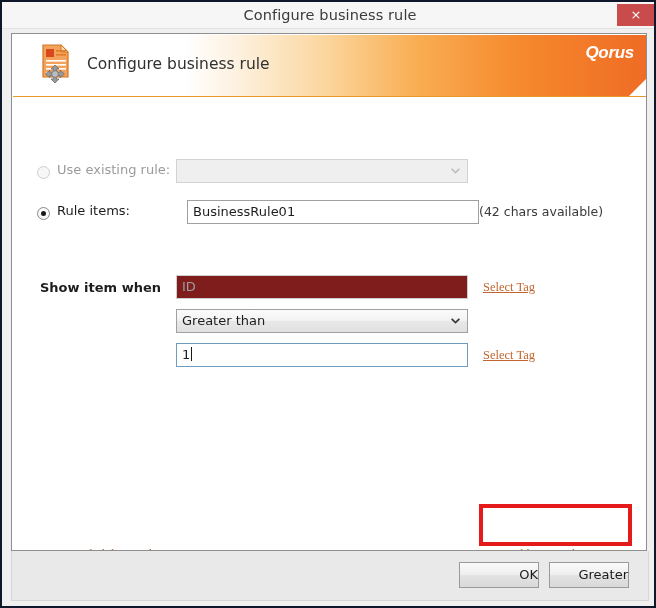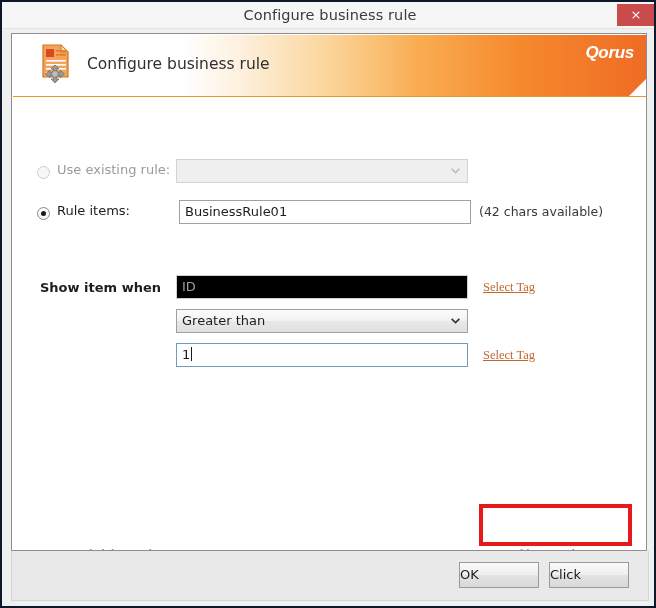--- a/index.html
+++ b/index.html
@@ -166,21 +166,21 @@
     font-family: "DejaVu Sans", sans-serif;
     line-height: 22px;
     padding: 0 5px;
     white-space: nowrap;
     overflow: hidden;
   }
   .tbox.focused {
     border: 1px solid #6f9dc0;
   }
   .tbox.readonly {
-    background: #000000;
+    background: #7f1d1d;
     border: 1px solid #cfcfcf;
     color: #9d9d9d;
   }
   .caret {
     display: inline-block;
     width: 1px;
     height: 14px;
     background: #1a1a1a;
     vertical-align: -2px;
     margin-left: 1px;
@@ -260,22 +260,23 @@
     top: 11px;
     width: 80px;
     height: 26px;
     box-sizing: border-box;
     border: 1px solid #9a9a9a;
     background: linear-gradient(to bottom, #fafafa 0%, #eeeeee 50%, #e3e3e3 51%, #d9d9d9 100%);
     font-size: 13px;
     color: #1a1a1a;
     font-family: "DejaVu Sans", sans-serif;
     line-height: 24px;
-    text-align: left;
-    cursor: pointer;
+    text-align: right;
+    cursor: pointer;
+    padding-left: 8px;
   }
   #btn-ok { left: 447px; }
   #btn-cancel { left: 537px; }
 </style>
 </head>
 <body>
 
 <div id="dialog">
 
   <div id="titlebar">
@@ -320,21 +321,21 @@
       <div class="combo disabled" style="left:163px; top:62px; width:292px;">
         <span></span>
         <svg class="chev" viewBox="0 0 9 6">
           <path d="M0.6 0.8 L4.5 4.6 L8.4 0.8" fill="none" stroke="#bdbdbd" stroke-width="1.6"></path>
         </svg>
       </div>
 
       <div class="radio checked" style="left:24px; top:110px;"></div>
       <div class="row-label" style="left:44px; top:106px;">Rule items:</div>
 
-      <div class="tbox" style="left:166px; top:103px; width:292px;">
+      <div class="tbox" style="left:174px; top:103px; width:292px;">
         <span>BusinessRule01</span>
       </div>
       <div class="hint" style="left:466px; top:107px;">(42 chars available)</div>
 
       <div class="row-label" style="left:27px; top:183px;font-weight:bold;">Show item when</div>
 
       <div class="tbox readonly" style="left:163px; top:178px; width:292px;">
         <span>ID</span>
       </div>
       <div class="link" style="left:470px; top:183px;">Select Tag</div>
@@ -354,16 +355,16 @@
       <div class="link" style="left:68px; top:450px;">Click here to learn more</div>
       <div class="link" style="left:495px; top:450px;">Add more rule items...</div>
 
     </div>
   </div>
 
   <div id="highlight-box"></div>
 
   <div id="footer">
     <div class="pushbtn" id="btn-ok">OK</div>
-    <div class="pushbtn" id="btn-cancel">Click</div>
+    <div class="pushbtn" id="btn-cancel">Greater</div>
   </div>
 
 </div>
 
 </body></html>

